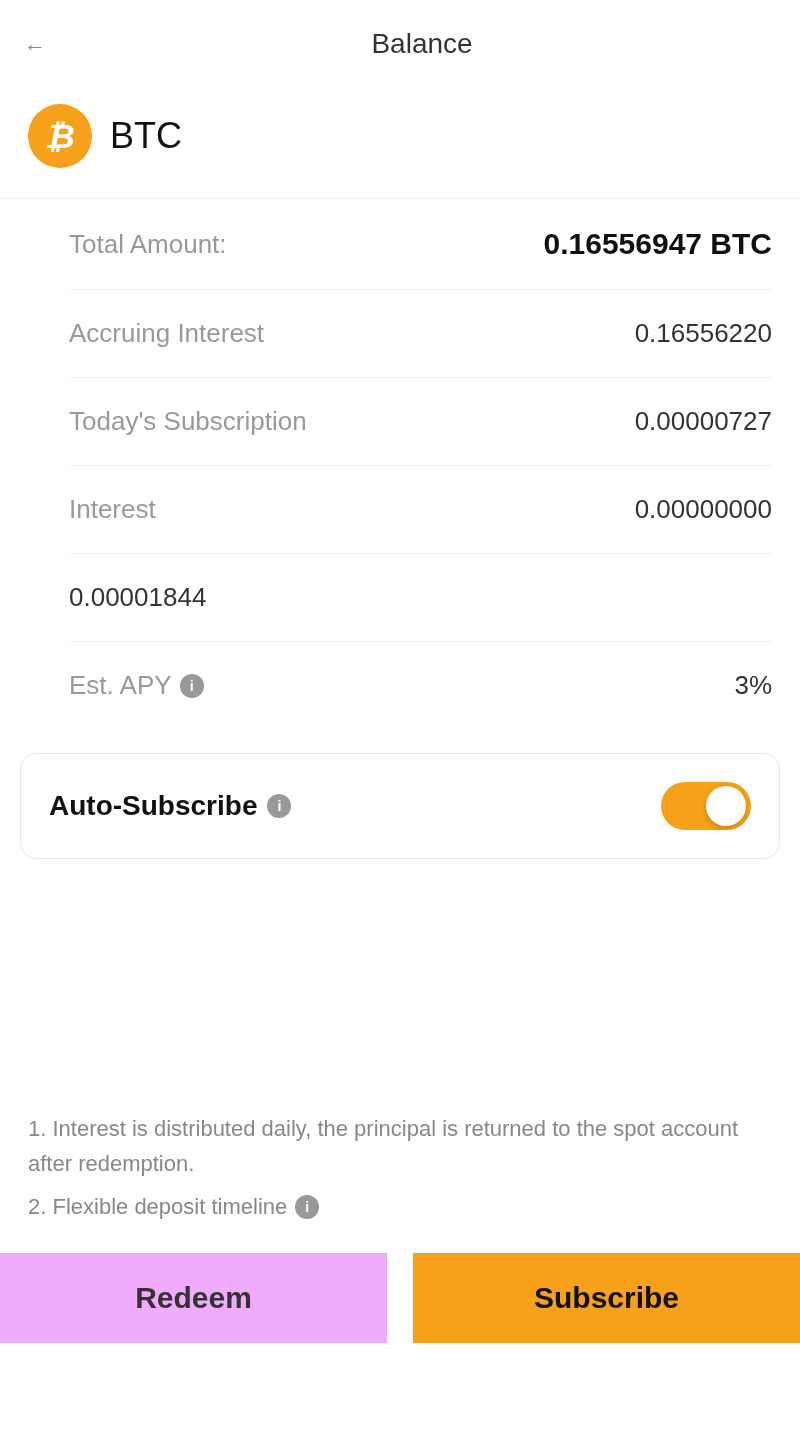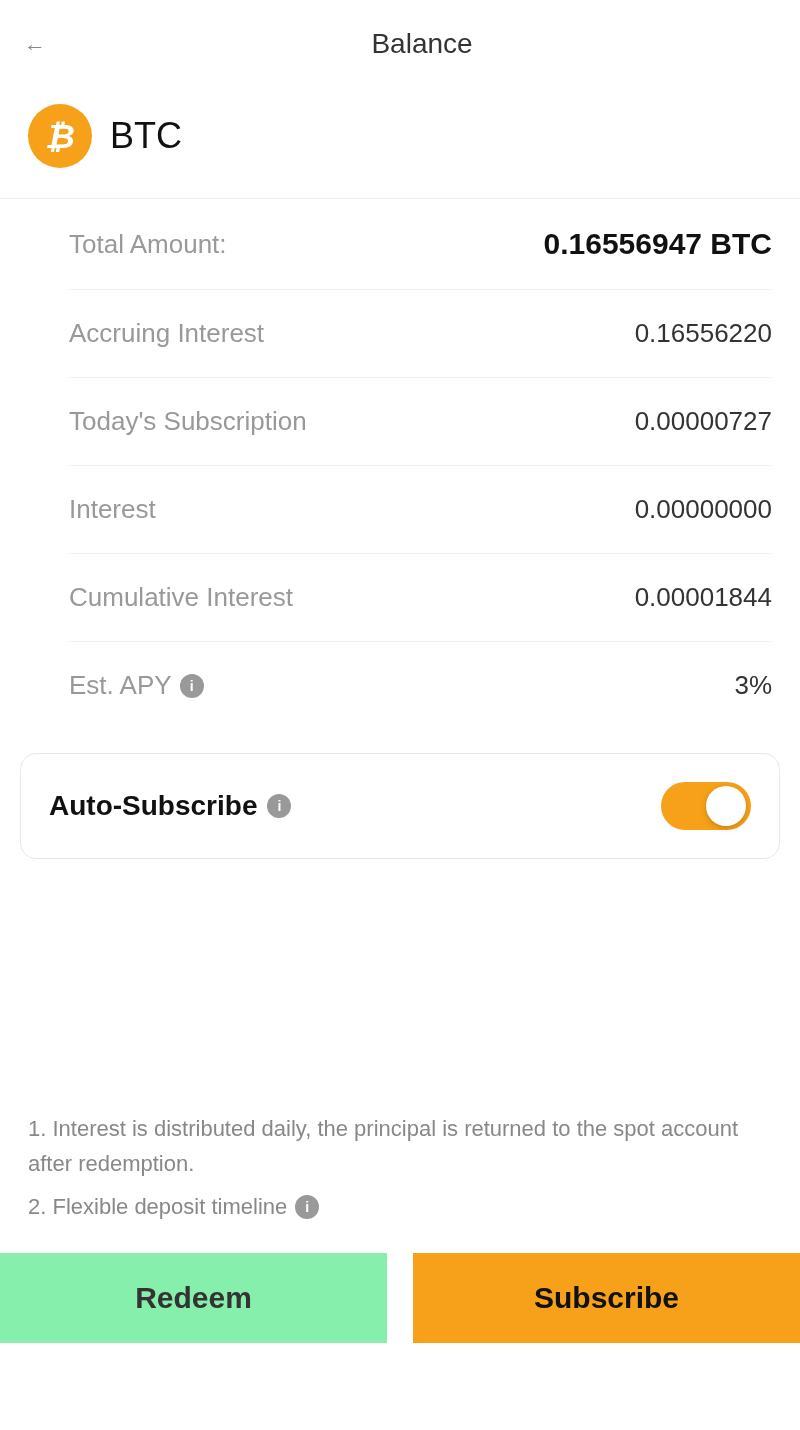--- a/index.html
+++ b/index.html
@@ -195,21 +195,21 @@
     
     .bottom-bar {
       position: sticky;
       bottom: 0;
       display: flex;
       width: 100%;
       height: 90px;
     }
     .btn-redeem {
       flex: 1;
-      background: #86efac;
+      background: #f0abfc;
       border: none;
       font-size: 30px;
       font-weight: 600;
       color: #333;
       cursor: pointer;
     }
     .btn-subscribe {
       flex: 1;
       background: #F7A11A;
       border: none;
@@ -255,21 +255,20 @@
     <span class="stat-label">Today's Subscription</span>
     <span class="stat-value">0.00000727</span>
   </div>
 
   <div class="stat-row">
     <span class="stat-label">Interest</span>
     <span class="stat-value">0.00000000</span>
   </div>
 
   <div class="stat-row">
-    <span class="stat-label">Cumulative Interest</span>
     <span class="stat-value">0.00001844</span>
   </div>
 
   <div class="stat-row">
     <span class="stat-label">
       <span>Est. APY</span>
       <span class="info-icon">i</span>
     </span>
     <span class="stat-value">3%</span>
   </div>

